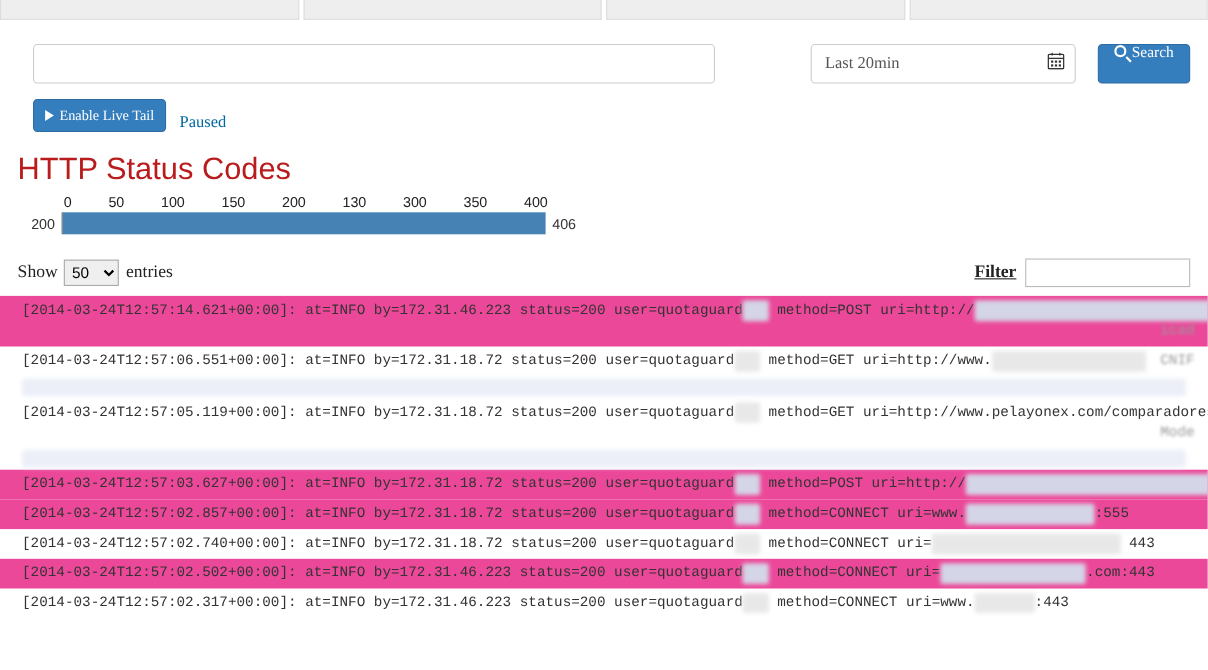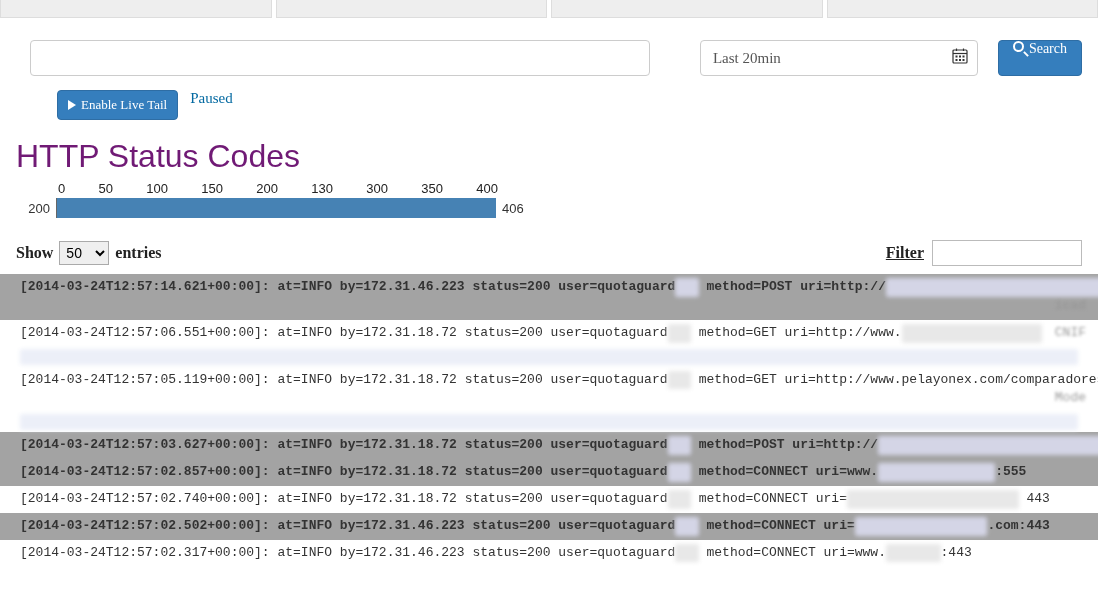--- a/index.html
+++ b/index.html
@@ -32,21 +32,21 @@
   width: 620px;
   height: 36px;
   border: 1px solid #ccc;
   border-radius: 4px;
   padding: 6px 10px;
   font-family: inherit;
   font-size: 14px;
 }
 .timerange-wrap {
   position: relative;
-  width: 278px;
+  width: 241px;
 }
 .timerange {
   width: 100%;
   height: 36px;
   border: 1px solid #ccc;
   border-radius: 4px;
   padding: 6px 36px 6px 12px;
   font-family: Georgia, serif;
   font-size: 15px;
   color: #555;
@@ -85,24 +85,23 @@
 .magnify::after{
   content:"";
   position:absolute;
   width:2px; height:6px;
   background:#fff;
   left:10px; top:8px;
   transform:rotate(-45deg);
 }
 .livetail-row {
   display: flex;
-  align-items: flex-start;
+  align-items: flex-end;
   gap: 12px;
   padding: 0 0 18px 30px;
-  margin-left: 27px;
 }
 .btn-live {
   background: #357ebd;
   border: 1px solid #2e6da4;
   border-radius: 4px;
   color: #fff;
   padding: 6px 10px;
   font-family: Georgia, serif;
   font-size: 13px;
   cursor: pointer;
@@ -116,23 +115,23 @@
   border-top:5px solid transparent;
   border-bottom:5px solid transparent;
 }
 .paused {
   color: #0369a1;
   font-family: Georgia, serif;
   font-size: 15px;
 }
 .chart-title {
   font-family: Arial, Helvetica, sans-serif;
-  font-size: 32px;
+  font-size: 28px;
   font-weight: normal;
-  color: #701a75;
+  color: #b91c1c;
   padding: 0 0 6px 16px;
 }
 .chart {
   padding: 0 0 22px 16px;
   font-family: Arial, sans-serif;
   font-size: 13px;
 }
 .chart-axis {
   display: flex;
   margin-left: 42px;
@@ -166,21 +165,21 @@
 .table-controls {
   display: flex;
   align-items: center;
   justify-content: space-between;
   padding: 0 16px 8px 16px;
   font-family: Georgia, serif;
   font-size: 16px;
   color:#222;
 }
 .show-wrap { display:flex; align-items:center; gap:6px; font-weight:bold; }
-.show-wrap .norm { font-weight:bold; }
+.show-wrap .norm { font-weight:normal; }
 .entries-select {
   font-family: Arial, sans-serif;
   font-size: 14px;
   padding: 2px 2px;
   border:1px solid #aaa;
 }
 .filter-wrap { display:flex; align-items:center; gap:8px; font-weight:bold;text-decoration:underline; }
 .filter-input {
   width: 150px;
   height: 26px;
@@ -192,21 +191,21 @@
   font-family: 'Courier New', Courier, monospace;
   font-size: 13px;
   line-height: 1.45;
 }
 .log-row {
   padding: 4px 12px 4px 20px;
   white-space: nowrap;
   overflow: hidden;
   color: #333;
 }
-.log-row.alt { background: #a3a3a3; font-weight: bold; }
+.log-row.alt { background: #ec4899; }
 .log-row .ts { color: #333; }
 .blur {
   display:inline-block;
   background: #e8e8e8;
   color: #e8e8e8;
   border-radius:2px;
   filter: blur(2px);
   user-select:none;
 }
 .log-row.alt .blur { background:#d4d5e6; color:#d4d5e6; }

